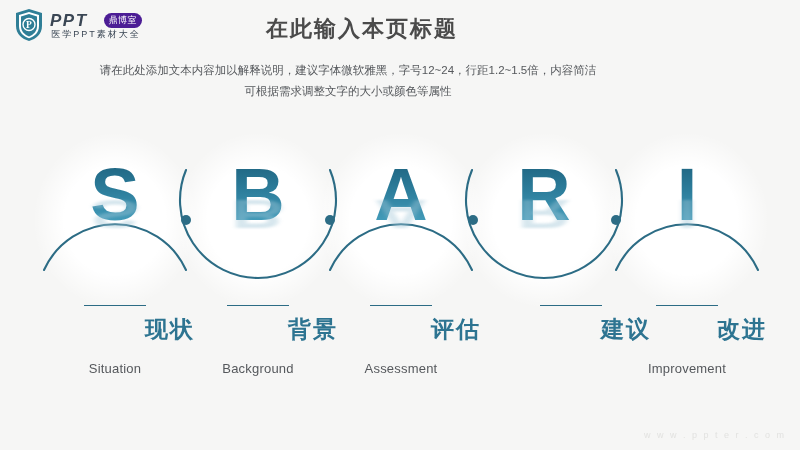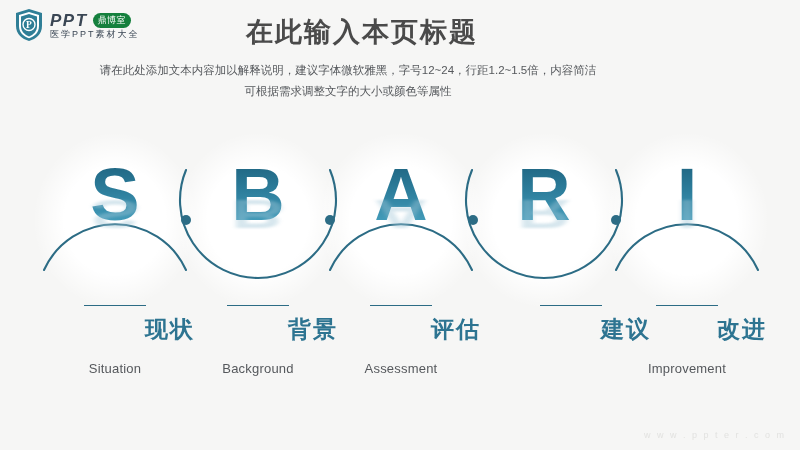--- a/index.html
+++ b/index.html
@@ -32,32 +32,32 @@
   }
   .logo-text-col {
     display: flex;
     flex-direction: column;
     justify-content: center;
     gap: 1px;
   }
   .logo-row1 {
     display: flex;
     align-items: center;
-    gap: 5px;
+    gap: 16px;
   }
   .logo-ppt {
     font-size: 17px;
     font-weight: bold;
     font-style: italic;
     color: #3a4654;
     letter-spacing: 1.5px;
     line-height: 1;
   }
   .logo-badge {
-    background: #15803d;
+    background: #4c1d95;
     color: #ffffff;
     font-size: 9px;
     line-height: 1;
     padding: 3px 5px 3px 5px;
     border-radius: 8px;
     letter-spacing: 0.5px;
     white-space: nowrap;
   }
   .logo-sub {
     font-size: 9px;
@@ -68,21 +68,21 @@
     text-align: center;
   }
 
   
   .page-title {
     position: absolute;
     top: 14px;
     left: 0;
     width: 724px;
     text-align: center;
-    font-size: 27px;
+    font-size: 22px;
     font-weight: bold;
     color: #4a4a4a;
     letter-spacing: 2px;
   }
   .subtitle {
     position: absolute;
     top: 60px;
     left: 0;
     width: 696px;
     text-align: center;

